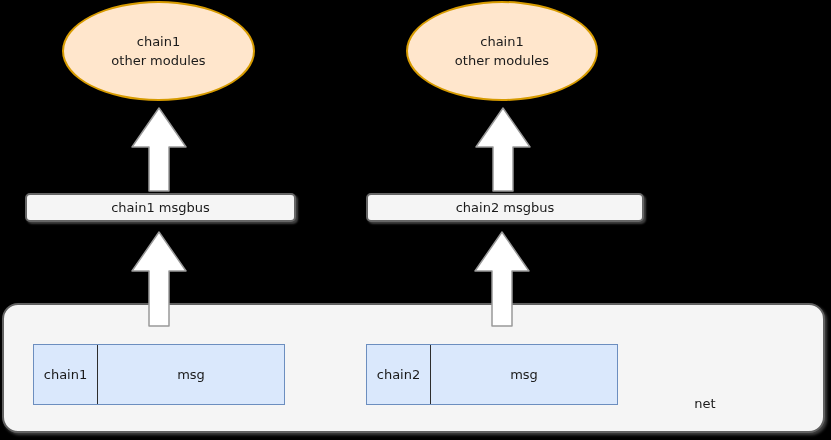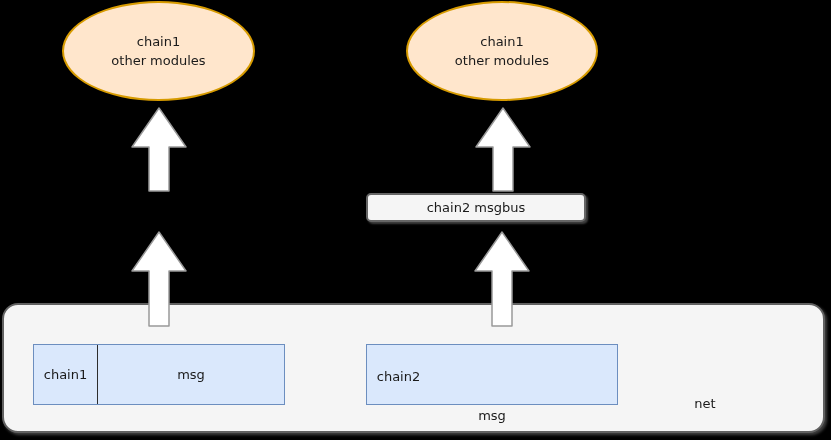--- a/index.html
+++ b/index.html
@@ -38,21 +38,21 @@
     position:absolute;
     background:var(--bus-fill);
     border:2px solid var(--bus-border);
     border-radius:5px;
     box-sizing:border-box;
     display:flex;align-items:center;justify-content:center;
     font-size:13px;
     box-shadow:2px 2px 2px rgba(140,140,140,0.45);
   }
   .bus1{left:25px;top:193px;width:271px;height:29px;}
-  .bus2{left:366px;top:193px;width:220px;height:29px;}
+  .bus2{left:366px;top:193px;width:278px;height:29px;}
 
   .net-container{
     position:absolute;
     left:2px;top:303px;width:823px;height:130px;
     background:var(--container-fill);
     border:2px solid var(--container-border);
     border-radius:16px;
     box-sizing:border-box;
     box-shadow:2px 2px 3px rgba(140,140,140,0.45);
   }
@@ -60,21 +60,21 @@
   .packet{
     position:absolute;
     top:39px;height:61px;width:252px;
     background:var(--packet-fill);
     border:1px solid var(--packet-border);
     box-sizing:border-box;
     display:flex;align-items:stretch;
     font-size:13px;
   }
   .packet1{left:29px;}
-  .packet2{left:362px;flex-direction:column;}
+  .packet2{left:362px;}
   .packet .chain-cell{
     width:63px;flex:0 0 63px;
     display:flex;align-items:center;justify-content:center;
   }
   .packet .divider{width:1px;background:var(--packet-divider);}
   .packet .payload-cell{
     flex:1;display:flex;align-items:center;justify-content:center;
   }
 
   .net-label{
@@ -107,20 +107,23 @@
     <svg width="56" height="85" viewBox="0 0 56 85">
       <polygon points="28,1 55,40 38,40 38,84 18,84 18,40 1,40" fill="var(--arrow-fill)" stroke="var(--arrow-border)" stroke-width="1.5" stroke-linejoin="round"></polygon>
     </svg>
   </div>
   <div class="arrow arrow-up-2">
     <svg width="56" height="85" viewBox="0 0 56 85">
       <polygon points="28,1 55,40 38,40 38,84 18,84 18,40 1,40" fill="var(--arrow-fill)" stroke="var(--arrow-border)" stroke-width="1.5" stroke-linejoin="round"></polygon>
     </svg>
   </div>
 
+  <div class="bus bus1">
+    <span>chain1 msgbus</span>
+  </div>
   <div class="bus bus2">
     <span>chain2 msgbus</span>
   </div>
 
   <div class="net-container">
     <div class="packet packet1">
       <div class="chain-cell">chain1</div>
       <div class="divider"></div>
       <div class="payload-cell">msg</div>
     </div>

